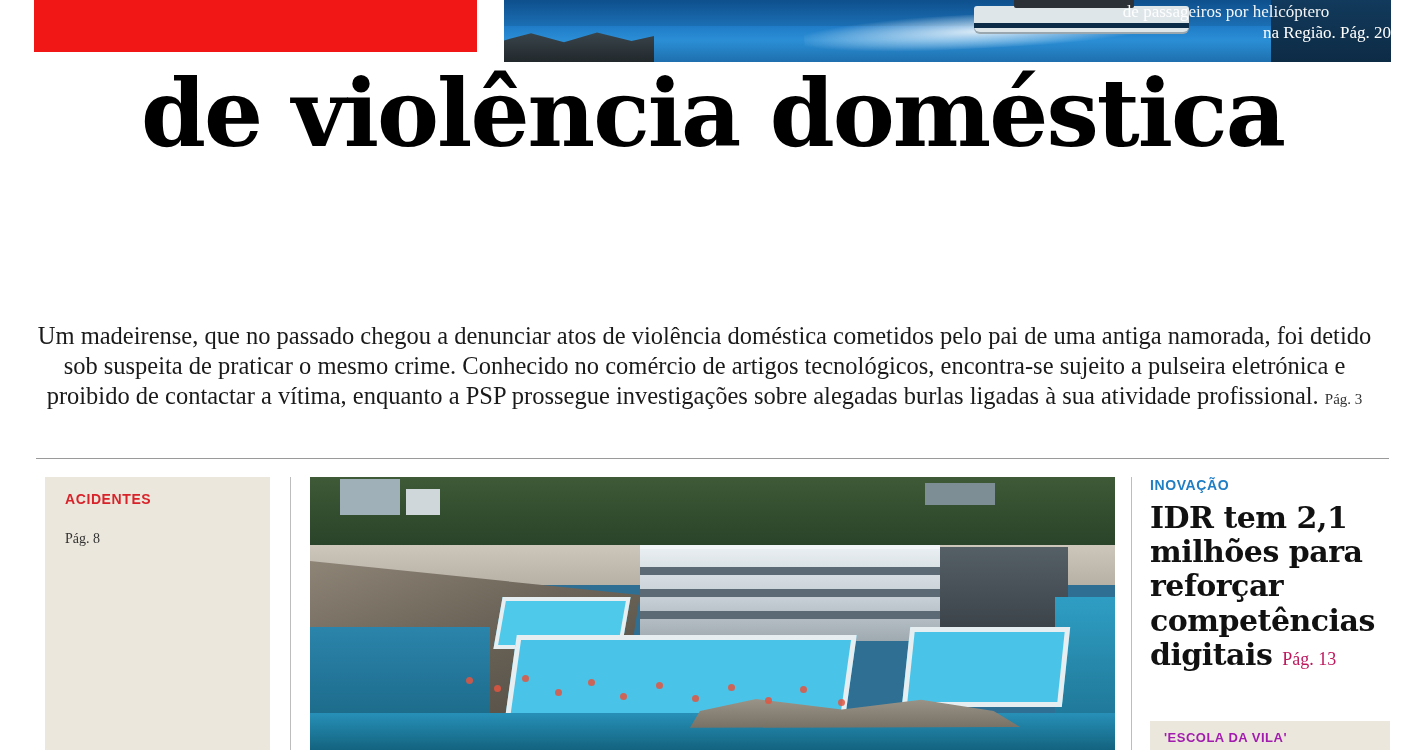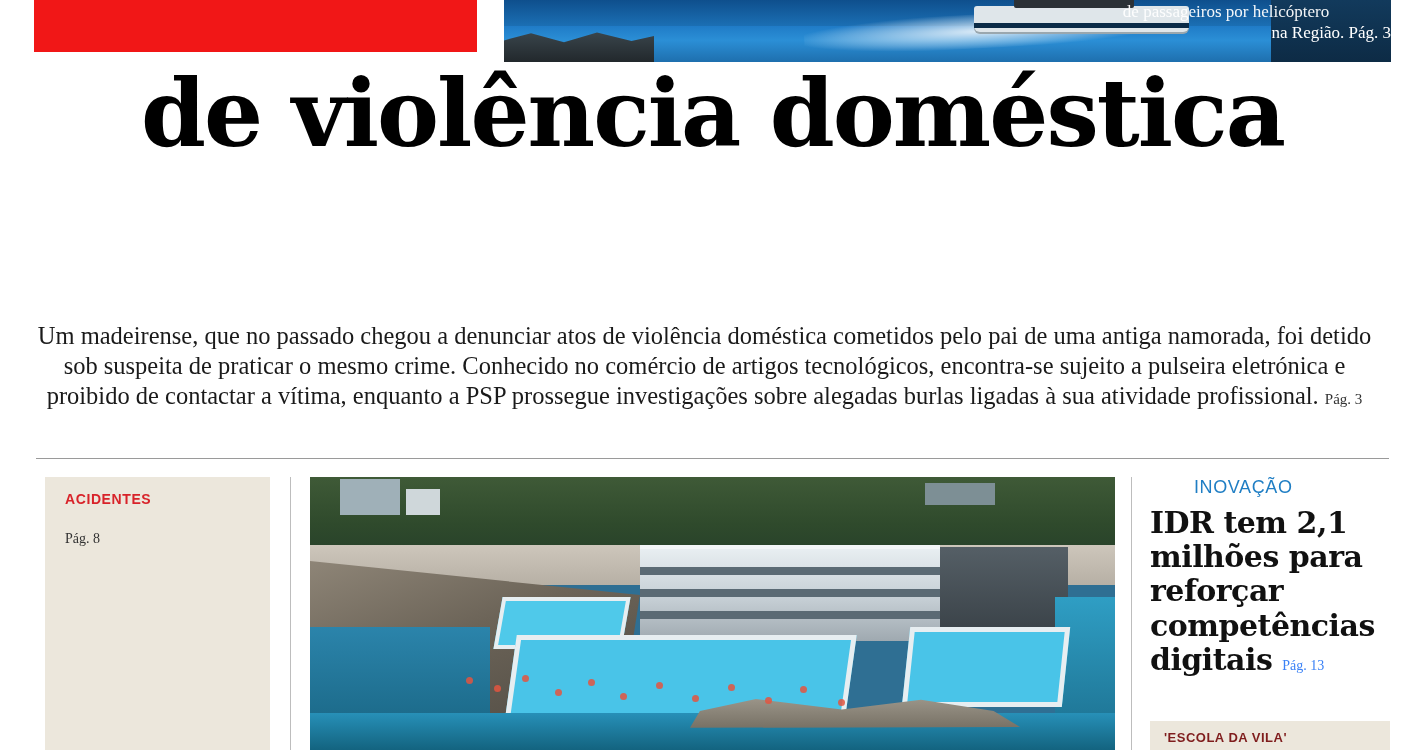--- a/index.html
+++ b/index.html
@@ -284,59 +284,58 @@
   
   .col-right {
     position: absolute;
     left: 1150px;
     top: 7px;
     width: 240px;
     height: 273px;
   }
   .kicker-blue {
     font-family: "Liberation Sans", sans-serif;
-    font-weight: normal;
-    font-size: 18px;
+    font-weight: bold;
+    font-size: 14px;
     letter-spacing: .6px;
     color: #1f7ec4;
     margin-bottom: 8px;
-    margin-left: 44px;
   }
   .col-right h2 {
     margin: 0;
     font-family: "DejaVu Serif", serif;
     font-weight: bold;
     font-size: 30px;
     line-height: 1.14;
     letter-spacing: -0.5px;
     color: #111;
   }
   .col-right h2 .pg {
     font-family: "Liberation Serif", serif;
     font-weight: normal;
-    font-size: 14px;
-    color: #3b82f6;
+    font-size: 18px;
+    color: #be185d;
     letter-spacing: 0;
   }
   .box-escola {
     position: absolute;
     left: 0;
     top: 244px;
     width: 240px;
     height: 36px;
     background: #ece7dc;
     padding: 9px 0 0 14px;
     box-sizing: border-box;
   }
   .box-escola .kick {
     font-family: "Liberation Sans", sans-serif;
     font-weight: bold;
     font-size: 13px;
     letter-spacing: .5px;
-    color: #7f1d1d;
+    color: #a21caf;
   }
   .vline {
     position: absolute;
     top: 7px;
     width: 1px;
     height: 273px;
     background: #bdbdbd;
   }
   .vline.v1 { left: 290px; }
   .vline.v2 { left: 1131px; }
@@ -353,21 +352,21 @@
     <div class="rocks"></div>
     <div class="boat">
       <div class="cabin"></div>
       <div class="hullstripe"></div>
     </div>
     <div class="land"></div>
   </div>
 
   <div class="teaser-text">
     <div class="l1">de passageiros por helicóptero</div>
-    <div class="l2">na Região. Pág. 3</div>
+    <div class="l2">na Região. Pág. 20</div>
   </div>
 
   <div class="teaser-credit">FOTO RUBEN</div>
 </div>
 
 <div class="headline">
   <span class="l2">de violência doméstica</span>
 </div>
 
 <div class="standfirst">

